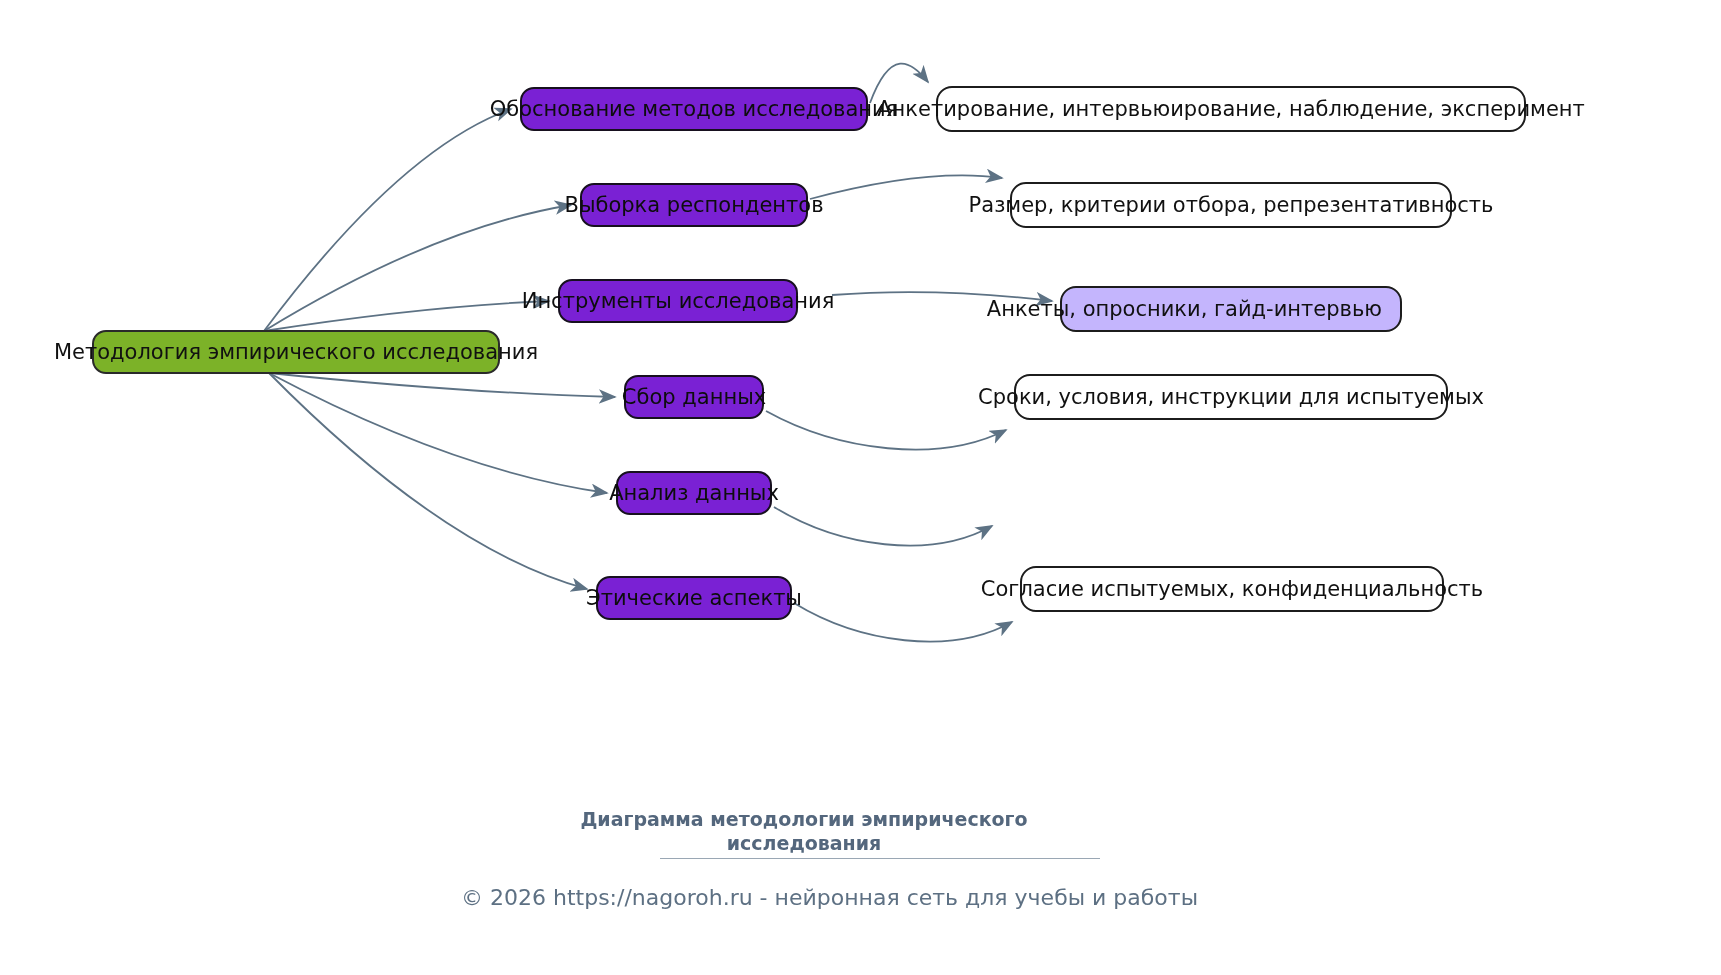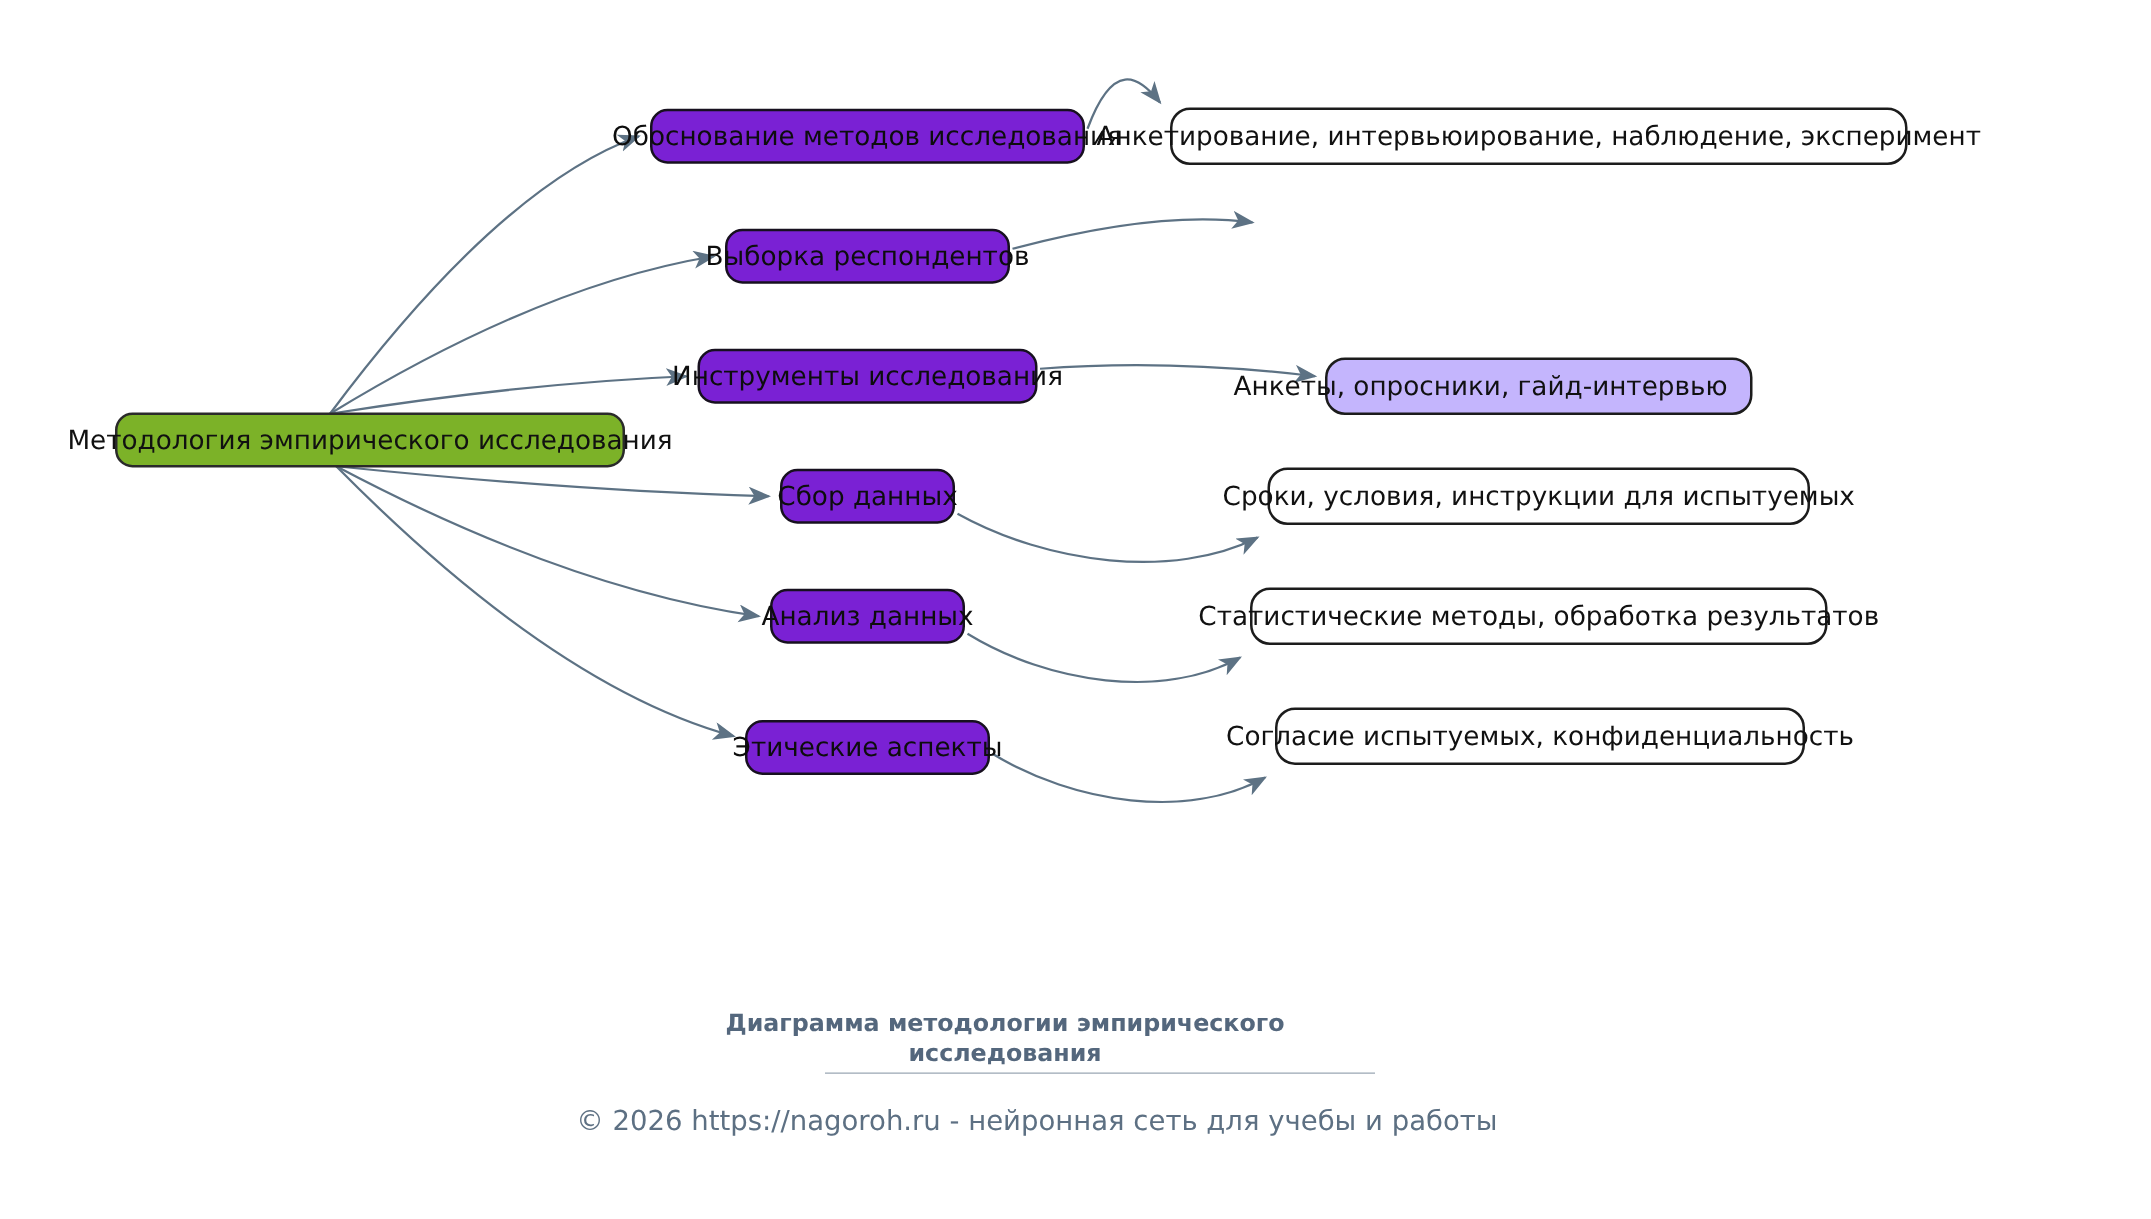--- a/index.html
+++ b/index.html
@@ -112,44 +112,44 @@
   <div class="node node-root" style="left: 44px; top: 330px; width: 408px; background: rgb(124, 178, 40); margin-left: 48px;">
     <span>Методология эмпирического исследования</span>
   </div>
 
   <div class="node node-branch" style="left: 520px; top: 87px; width: 348px; background: rgb(122, 33, 212);">
     <span>Обоснование методов исследования</span>
   </div>
   <div class="node node-branch" style="left: 580px; top: 183px; width: 228px; background: rgb(122, 33, 212);">
     <span>Выборка респондентов</span>
   </div>
-  <div class="node node-branch" style="left: 558px; top: 279px; width: 272px; background: rgb(122, 33, 212);">
+  <div class="node node-branch" style="left: 558px; top: 279px; width: 240px; background: rgb(122, 33, 212);">
     <span>Инструменты исследования</span>
   </div>
   <div class="node node-branch" style="left: 624px; top: 375px; width: 140px; background: rgb(122, 33, 212);">
     <span>Сбор данных</span>
   </div>
   <div class="node node-branch" style="left: 616px; top: 471px; width: 156px; background: rgb(122, 33, 212);">
     <span>Анализ данных</span>
   </div>
   <div class="node node-branch" style="left: 596px; top: 576px; width: 196px; background: rgb(122, 33, 212);">
     <span>Этические аспекты</span>
   </div>
 
   <div class="node node-leaf" style="left: 936px; top: 86px; width: 590px; background: rgb(255, 255, 255);">
     <span>Анкетирование, интервьюирование, наблюдение, эксперимент</span>
   </div>
+  <div class="node node-leaf" style="left: 1010px; top: 182px; width: 442px; background: rgb(255, 255, 255);">
+    <span>Размер, критерии отбора, репрезентативность</span>
+  </div>
   <div class="node node-leaf" style="left: 1060px; top: 286px; width: 342px; background: #c4b5fd; justify-content: flex-end;">
     <span>Анкеты, опросники, гайд-интервью</span>
   </div>
   <div class="node node-leaf" style="left: 1014px; top: 374px; width: 434px; background: rgb(255, 255, 255);">
     <span>Сроки, условия, инструкции для испытуемых</span>
-  </div>
-  <div class="node node-leaf" style="left: 1000px; top: 470px; width: 462px; background: rgb(255, 255, 255);">
-    <span>Статистические методы, обработка результатов</span>
   </div>
   <div class="node node-leaf" style="left: 1020px; top: 566px; width: 424px; background: rgb(255, 255, 255);">
     <span>Согласие испытуемых, конфиденциальность</span>
   </div>
 
   <div class="caption" style="left:544px; top:808px; width:520px;">
     <div>Диаграмма методологии эмпирического</div>
     <div>исследования</div>
   </div>
 

